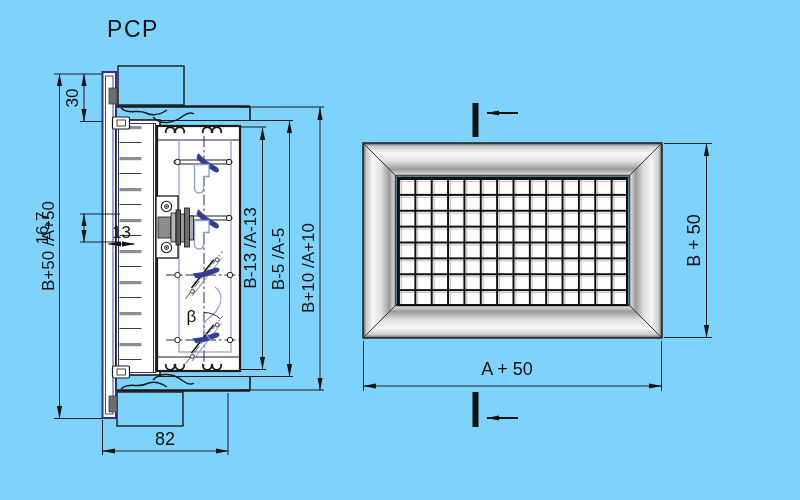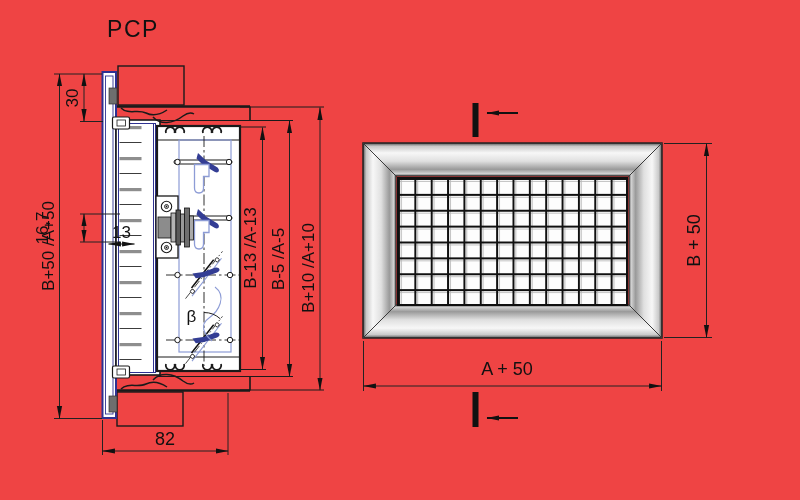--- a/index.html
+++ b/index.html
@@ -1,16 +1,16 @@
 <!DOCTYPE html>
 <html><head>
 <meta charset="utf-8">
 <style>
   html,body{margin:0;padding:0;background:#fff;}
-  .canvas{width:800px;height:500px;position:relative;background:#ef4444;overflow:hidden;}
+  .canvas{width:800px;height:500px;position:relative;background:#7dd3fc;overflow:hidden;}
   svg{display:block;}
   text{font-family:"Liberation Sans",sans-serif;fill:#111;}
   .ln{stroke:#1a1a1a;fill:none;}
   .w1{stroke-width:1;} .w14{stroke-width:1.4;} .w16{stroke-width:1.6;} .w2{stroke-width:2.2;} .thick{stroke-width:2.6;}
   .dim{stroke:#222;stroke-width:1;fill:none;}
   .blue{stroke:#2e3192;} .lblue{stroke:#8d9cd6;} .bladefill{fill:#333d94;stroke:none;}
   .white{fill:#fff;}
   .dashdot{stroke-dasharray:11 3 2.5 3;}
   .dimtxt{font-size:17px;}
   .title{font-size:23px;letter-spacing:1.5px;}

